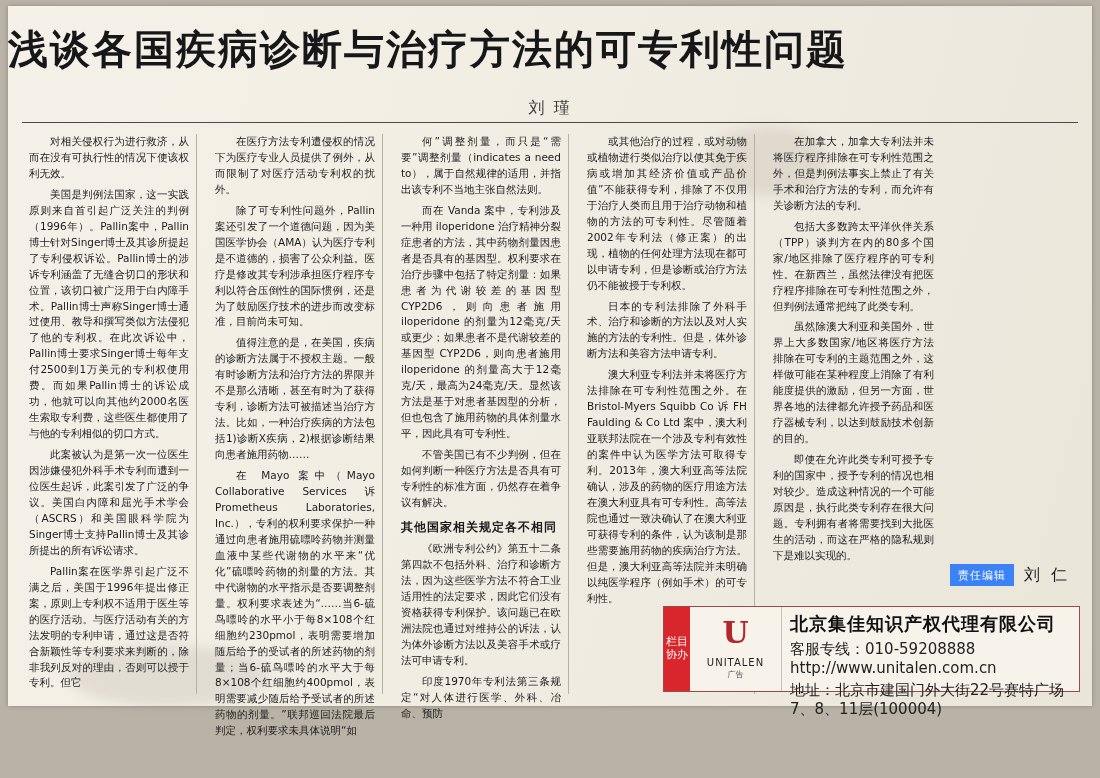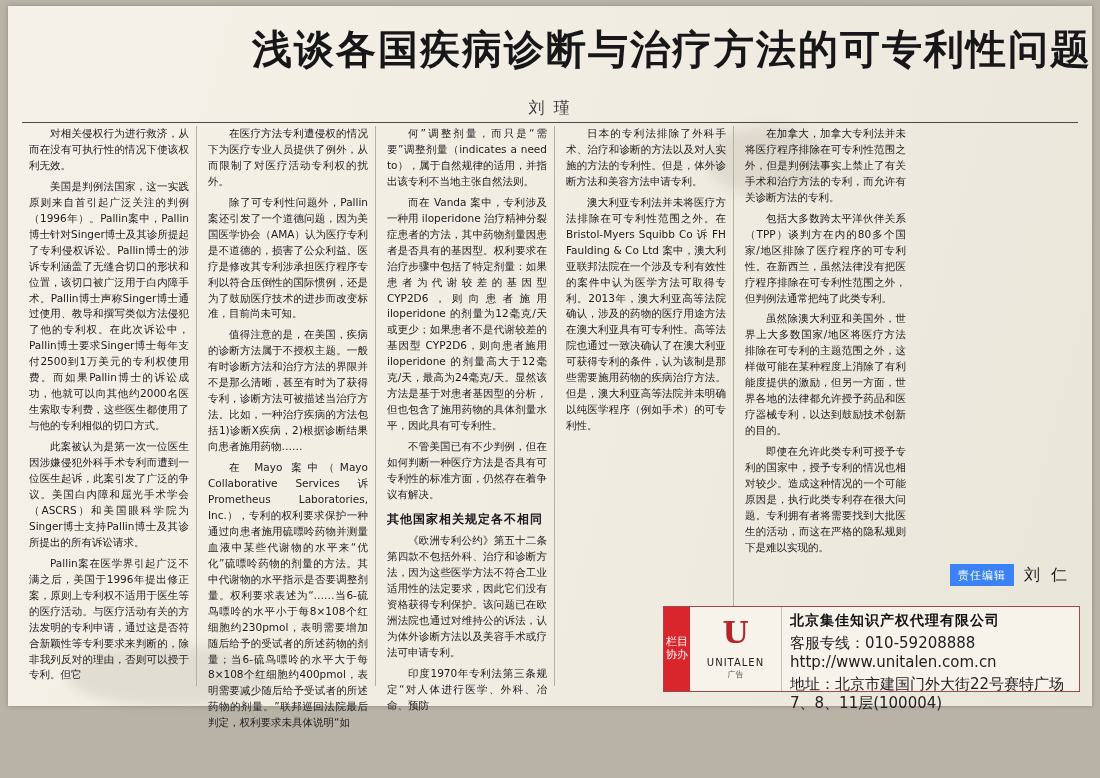--- a/index.html
+++ b/index.html
@@ -12,37 +12,37 @@
     position:absolute;left:8px;top:6px;width:1084px;height:700px;
     background:#f3efe6;
     box-shadow:0 0 4px rgba(0,0,0,.25);
   }
   .paper-tint{
     position:absolute;inset:0;
     background:linear-gradient(105deg,#f5f1e8 0%,#f2eee4 35%,#efeadf 70%,#eae5d9 100%);
   }
   .headline{
     position:absolute;left:0;right:0;top:16px;
-    text-align:right;
+    text-align:left;
     font-family:"DejaVu Sans","Liberation Sans",sans-serif;
     font-weight:bold;
     font-size:40px;
     letter-spacing:2px;
     color:#17171a;
   }
   .byline{
     position:absolute;left:0;right:0;top:92px;
     text-align:center;font-size:16px;color:#3a3a3c;letter-spacing:2px;
   }
   .rule{
     position:absolute;left:14px;right:14px;top:116px;height:1px;background:#4a4a4a;
   }
   .cols{
-    position:absolute;left:14px;top:120px;width:1056px;height:560px;
-    display:flex;gap:4px;
+    position:absolute;left:14px;top:128px;width:1056px;height:560px;
+    display:flex;gap:11px;
   }
   .col{
     width:175px;
     padding:0 7px;
     box-sizing:border-box;
     border-right:1px solid #b5b0a4;
     font-size:10.5px;
     line-height:1.52;
     color:#1b1b1d;
     text-align:justify;
@@ -79,21 +79,21 @@
     width:92px;border-right:1px solid #c9c2b4;
     display:flex;flex-direction:column;align-items:center;justify-content:center;
     padding:3px 0;box-sizing:border-box;
   }
   .logo-mark{
     font-size:30px;color:#b3262c;font-weight:bold;line-height:1;font-family:"DejaVu Serif","Liberation Serif",serif;
   }
   .logo-word{font-size:10px;letter-spacing:1px;color:#222;margin-top:9px;}
   .logo-sub{font-size:8px;color:#555;margin-top:1px;}
   .ad-body{flex:1;padding:5px 8px;box-sizing:border-box;}
-  .ad-title{font-size:14px;font-weight:bold;color:#111;letter-spacing:1px;}
+  .ad-title{font-size:18px;font-weight:bold;color:#111;letter-spacing:1px;}
   .ad-line{font-size:15px;color:#222;margin-top:4px;}
   .ad-line span{margin-right:14px;}
   .smudge{
     position:absolute;border-radius:50%;
     background:rgba(150,140,125,.18);filter:blur(6px);pointer-events:none;
   }
 </style>
 </head>
 <body>
 
@@ -126,20 +126,21 @@
     <div class="col">
       <p>何”调整剂量，而只是“需要”调整剂量（indicates a need to），属于自然规律的适用，并指出该专利不当地主张自然法则。</p>
       <p>而在 Vanda 案中，专利涉及一种用 iloperidone 治疗精神分裂症患者的方法，其中药物剂量因患者是否具有的基因型。权利要求在治疗步骤中包括了特定剂量：如果患者为代谢较差的基因型 CYP2D6，则向患者施用 iloperidone 的剂量为12毫克/天或更少；如果患者不是代谢较差的基因型 CYP2D6，则向患者施用 iloperidone 的剂量高大于12毫克/天，最高为24毫克/天。显然该方法是基于对患者基因型的分析，但也包含了施用药物的具体剂量水平，因此具有可专利性。</p>
       <p>不管美国已有不少判例，但在如何判断一种医疗方法是否具有可专利性的标准方面，仍然存在着争议有解决。</p>
       <h3>其他国家相关规定各不相同</h3>
       <p>《欧洲专利公约》第五十二条第四款不包括外科、治疗和诊断方法，因为这些医学方法不符合工业适用性的法定要求，因此它们没有资格获得专利保护。该问题已在欧洲法院也通过对维持公的诉法，认为体外诊断方法以及美容手术或疗法可申请专利。</p>
       <p>印度1970年专利法第三条规定“对人体进行医学、外科、冶命、预防</p>
     </div>
 
     <div class="col">
+      <p>或其他治疗的过程，或对动物或植物进行类似治疗以使其免于疾病或增加其经济价值或产品价值”不能获得专利，排除了不仅用于治疗人类而且用于治疗动物和植物的方法的可专利性。尽管随着2002年专利法（修正案）的出现，植物的任何处理方法现在都可以申请专利，但是诊断或治疗方法仍不能被授于专利权。</p>
       <p>日本的专利法排除了外科手术、治疗和诊断的方法以及对人实施的方法的专利性。但是，体外诊断方法和美容方法申请专利。</p>
       <p>澳大利亚专利法并未将医疗方法排除在可专利性范围之外。在 Bristol-Myers Squibb Co 诉 FH Faulding &amp; Co Ltd 案中，澳大利亚联邦法院在一个涉及专利有效性的案件中认为医学方法可取得专利。2013年，澳大利亚高等法院确认，涉及的药物的医疗用途方法在澳大利亚具有可专利性。高等法院也通过一致决确认了在澳大利亚可获得专利的条件，认为该制是那些需要施用药物的疾病治疗方法。但是，澳大利亚高等法院并未明确以纯医学程序（例如手术）的可专利性。</p>
     </div>
 
     <div class="col">
       <p>在加拿大，加拿大专利法并未将医疗程序排除在可专利性范围之外，但是判例法事实上禁止了有关手术和治疗方法的专利，而允许有关诊断方法的专利。</p>
       <p>包括大多数跨太平洋伙伴关系（TPP）谈判方在内的80多个国家/地区排除了医疗程序的可专利性。在新西兰，虽然法律没有把医疗程序排除在可专利性范围之外，但判例法通常把纯了此类专利。</p>
       <p>虽然除澳大利亚和美国外，世界上大多数国家/地区将医疗方法排除在可专利的主题范围之外，这样做可能在某种程度上消除了有利能度提供的激励，但另一方面，世界各地的法律都允许授予药品和医疗器械专利，以达到鼓励技术创新的目的。</p>
       <p>即使在允许此类专利可授予专利的国家中，授予专利的情况也相对较少。造成这种情况的一个可能原因是，执行此类专利存在很大问题。专利拥有者将需要找到大批医生的活动，而这在严格的隐私规则下是难以实现的。</p>
     </div>

